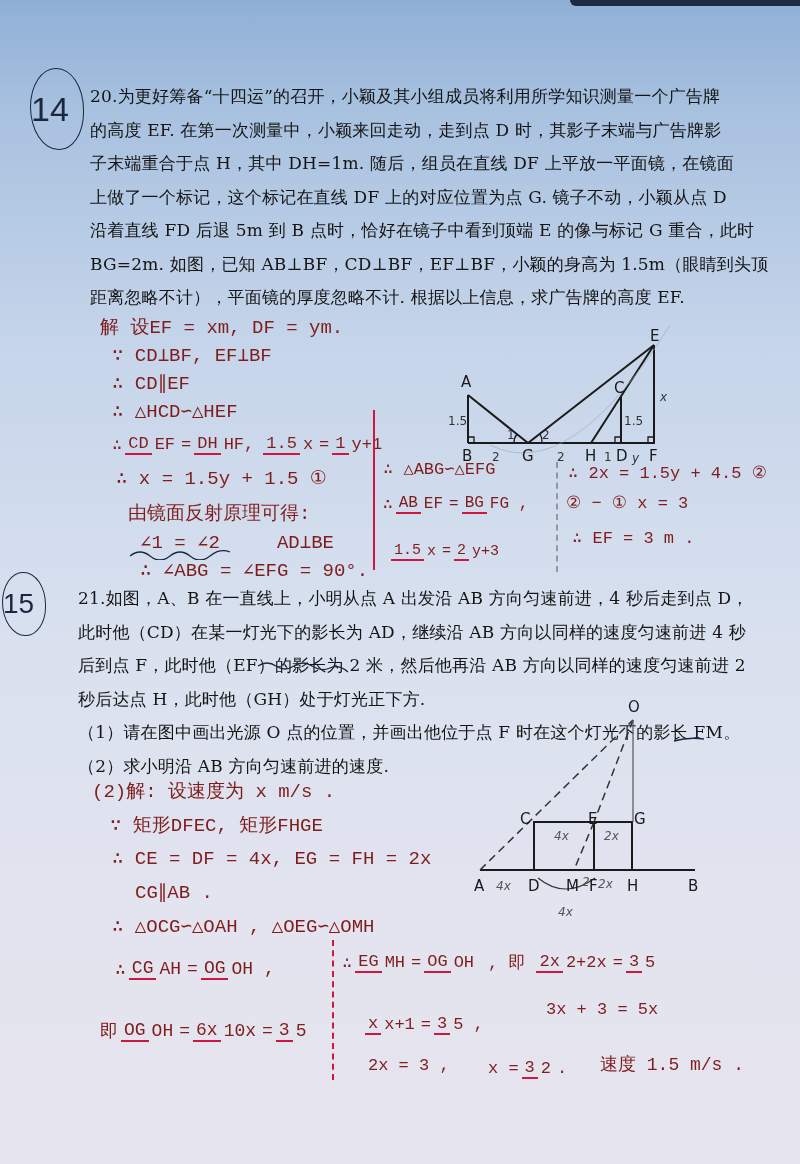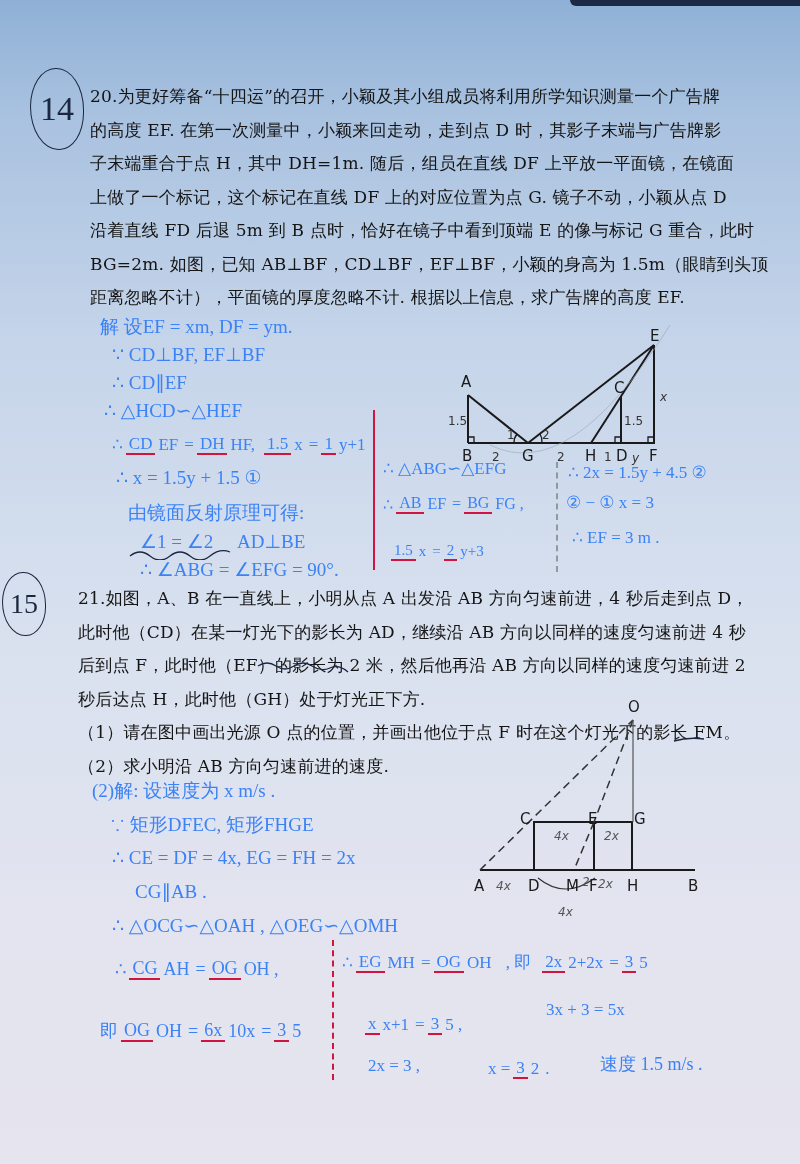--- a/index.html
+++ b/index.html
@@ -6,26 +6,26 @@
   body {
     width:800px; height:1164px; position:relative; overflow:hidden;
     background: linear-gradient(180deg, #8fb0d6 0%, #a9c2e0 10%, #c6d5ea 30%, #d9e1ef 55%, #e3e4ef 80%, #e6e4ee 100%);
     font-family: "DejaVu Serif", "Liberation Serif", serif;
     color:#111;
   }
   .shade-top { position:absolute; right:0; top:0; width:230px; height:6px; background:#1d2a44; border-bottom-left-radius:40px; }
   .abs { position:absolute; }
   .print { font-size:17px; line-height:33.5px; color:#151515; letter-spacing:0.2px; }
   .print p { margin:0; white-space:nowrap; }
-  .hw { font-family:Liberation Serif, serif; color:#3b82f6; font-size:19px; white-space:nowrap; }
+  .hw { font-family:Liberation Mono, monospace; color:#7f1d1d; font-size:19px; white-space:nowrap; }
   .hw-line { position:absolute; }
   .frac { display:inline-flex; align-items:center; vertical-align:middle; margin:0 3px; line-height:1.05; }
   .frac .num { border-bottom:2px solid #d01640; padding:0 3px; }
   .frac .den { padding:16px 3px; }
-  .circle-num { position:absolute; border:1.6px solid #1a2740; border-radius:48% 52% 46% 54%; font-family:Liberation Serif, serif; color:#1a2740; font-size:34px; display:flex; align-items:center; justify-content:center; }
+  .circle-num { position:absolute; border:1.6px solid #1a2740; border-radius:48% 52% 46% 54%; font-family:Liberation Sans, sans-serif; color:#1a2740; font-size:34px; display:flex; align-items:center; justify-content:flex-start; }
   .vbar { position:absolute; width:2px; background:#d01640; }
   .dashbar { position:absolute; width:0; border-left:2px dashed #d01640; }
   svg text { font-family:"DejaVu Sans", sans-serif; }
 </style>
 </head>
 <body>
 
 <div class="shade-top"></div>
 
 <div class="circle-num" style="left:30px;top:68px;width:52px;height:80px;">
@@ -78,21 +78,21 @@
     <text x="262" y="137" font-style="italic">y</text>
     <text x="137" y="114">1</text>
     <text x="172" y="114">2</text>
   </g>
 </svg>
 
 <div>
   <div class="hw hw-line" style="left:100px;top:314px;"><span>解</span> <span>设EF = xm, DF = ym.</span></div>
   <div class="hw hw-line" style="left:112px;top:343px;">∵ CD⊥BF, EF⊥BF</div>
   <div class="hw hw-line" style="left:112px;top:371px;">∴ CD∥EF</div>
-  <div class="hw hw-line" style="left:104px;top:399px;text-align:right;">∴ △HCD∽△HEF</div>
+  <div class="hw hw-line" style="left:112px;top:399px;text-align:right;">∴ △HCD∽△HEF</div>
   <div class="hw hw-line" style="left:112px;top:420px;display:flex;align-items:center;font-size:17px;">
     <span>∴</span>
     <span class="frac">
         <span class="num">CD</span>
         <span class="den">EF</span>
       </span>
     <span>=</span>
     <span class="frac">
         <span class="num">DH</span>
         <span class="den">HF,</span>

